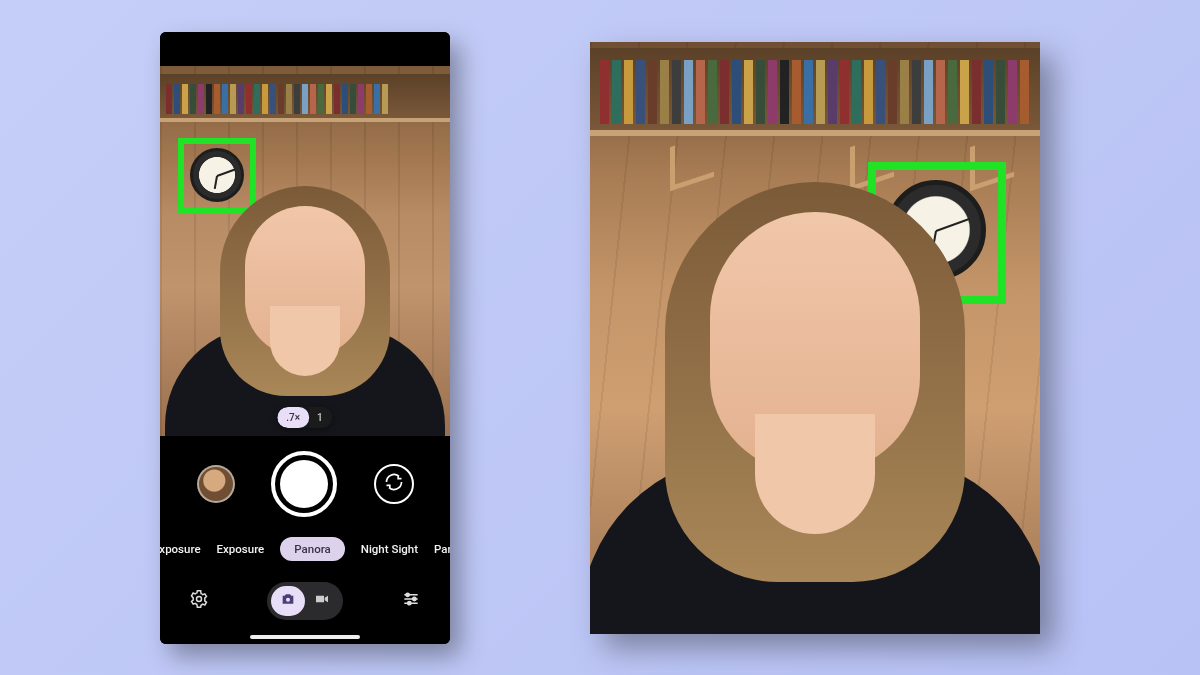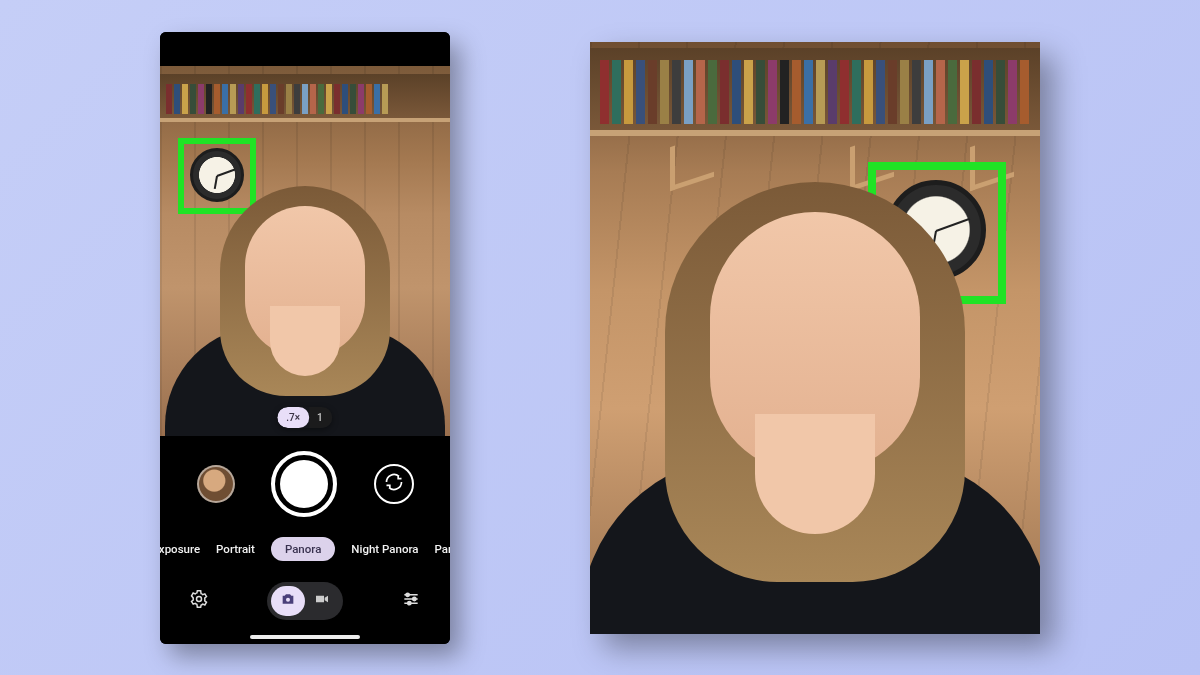--- a/index.html
+++ b/index.html
@@ -269,23 +269,23 @@
       <span>
         <svg viewBox="0 0 24 24">
             <path d="M3 12a9 9 0 0 1 15-6.7M21 12a9 9 0 0 1-15 6.7M17 4v4h4M7 20v-4H3"></path>
           </svg>
       </span>
     </div>
   </div>
 
   <div class="modes">
     <span class="truncate-l">g Exposure</span>
-    <span>Portrait</span>
+    <span>Exposure</span>
     <span class="active">Panora</span>
-    <span>Night Panora</span>
+    <span>Night Sight</span>
     <span class="truncate-r">Panora</span>
   </div>
 
   <div class="bottom-bar">
     <div class="icon-btn">
       <span>
         <svg viewBox="0 0 24 24">
             <circle cx="12" cy="12" r="3"></circle>
             <path d="M19 12a7 7 0 0 0-.1-1.2l2.1-1.6-2-3.4-2.5 1a7 7 0 0 0-2-1.2L14 2h-4l-.5 2.6a7 7 0 0 0-2 1.2l-2.5-1-2 3.4L5.1 10.8A7 7 0 0 0 5 12a7 7 0 0 0 .1 1.2L3 14.8l2 3.4 2.5-1a7 7 0 0 0 2 1.2L10 22h4l.5-2.6a7 7 0 0 0 2-1.2l2.5 1 2-3.4-2.1-1.6c.07-.4.1-.8.1-1.2z"></path>
           </svg>

